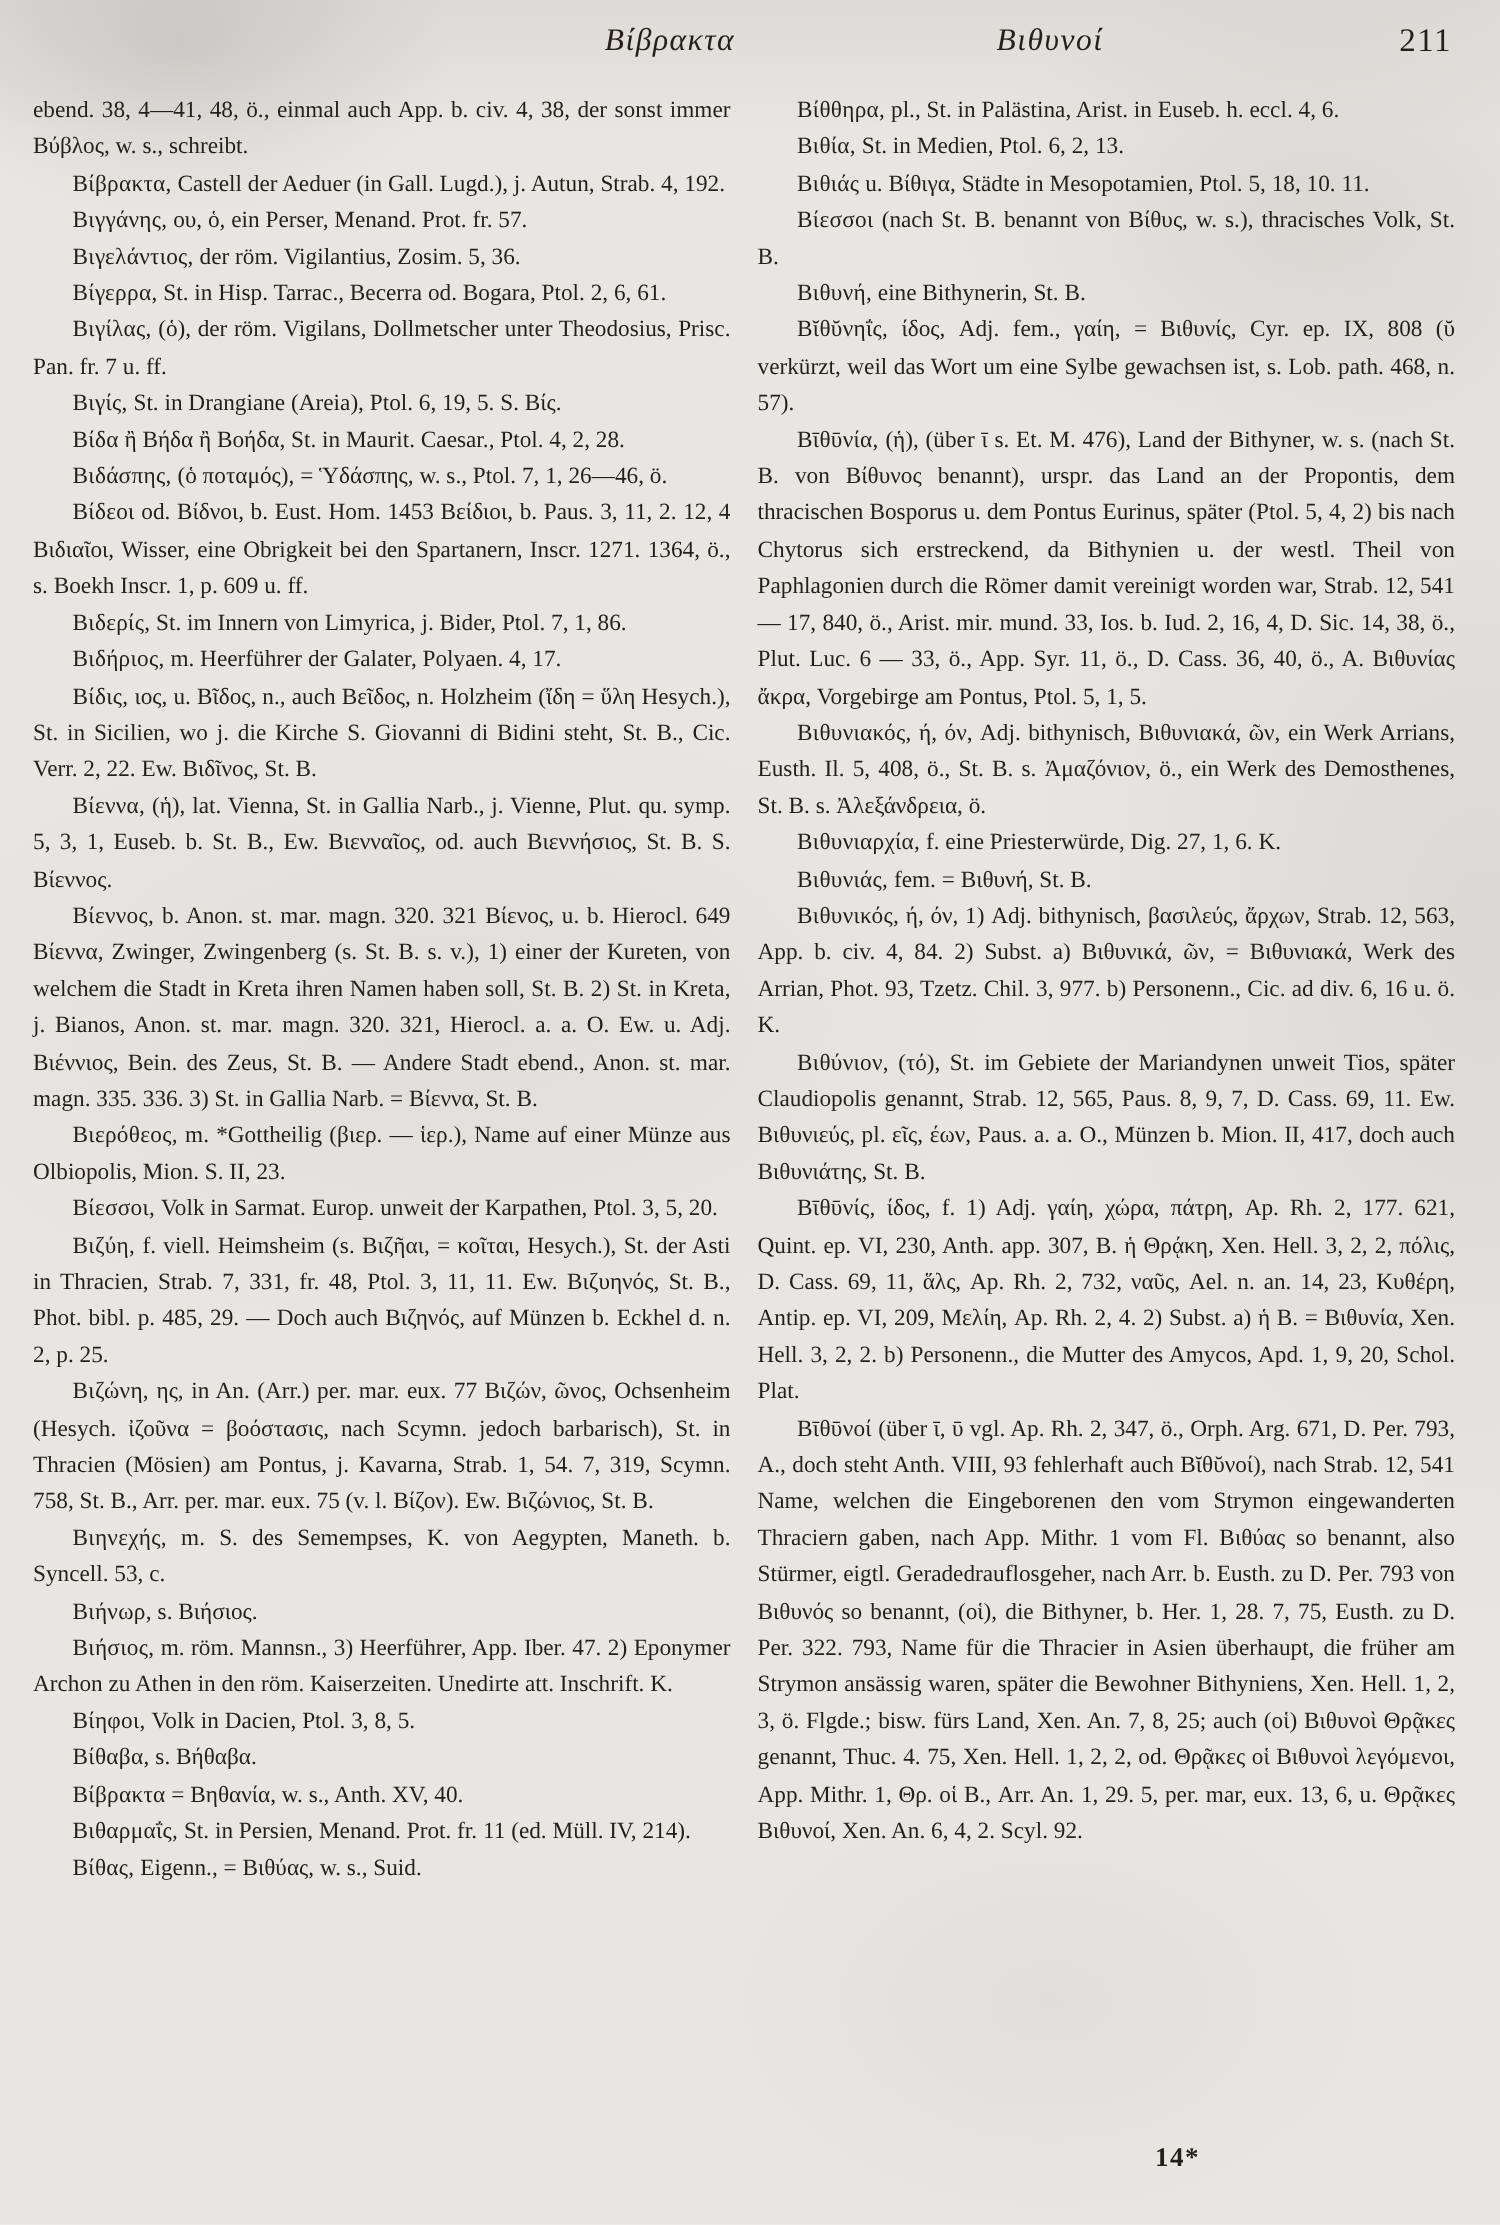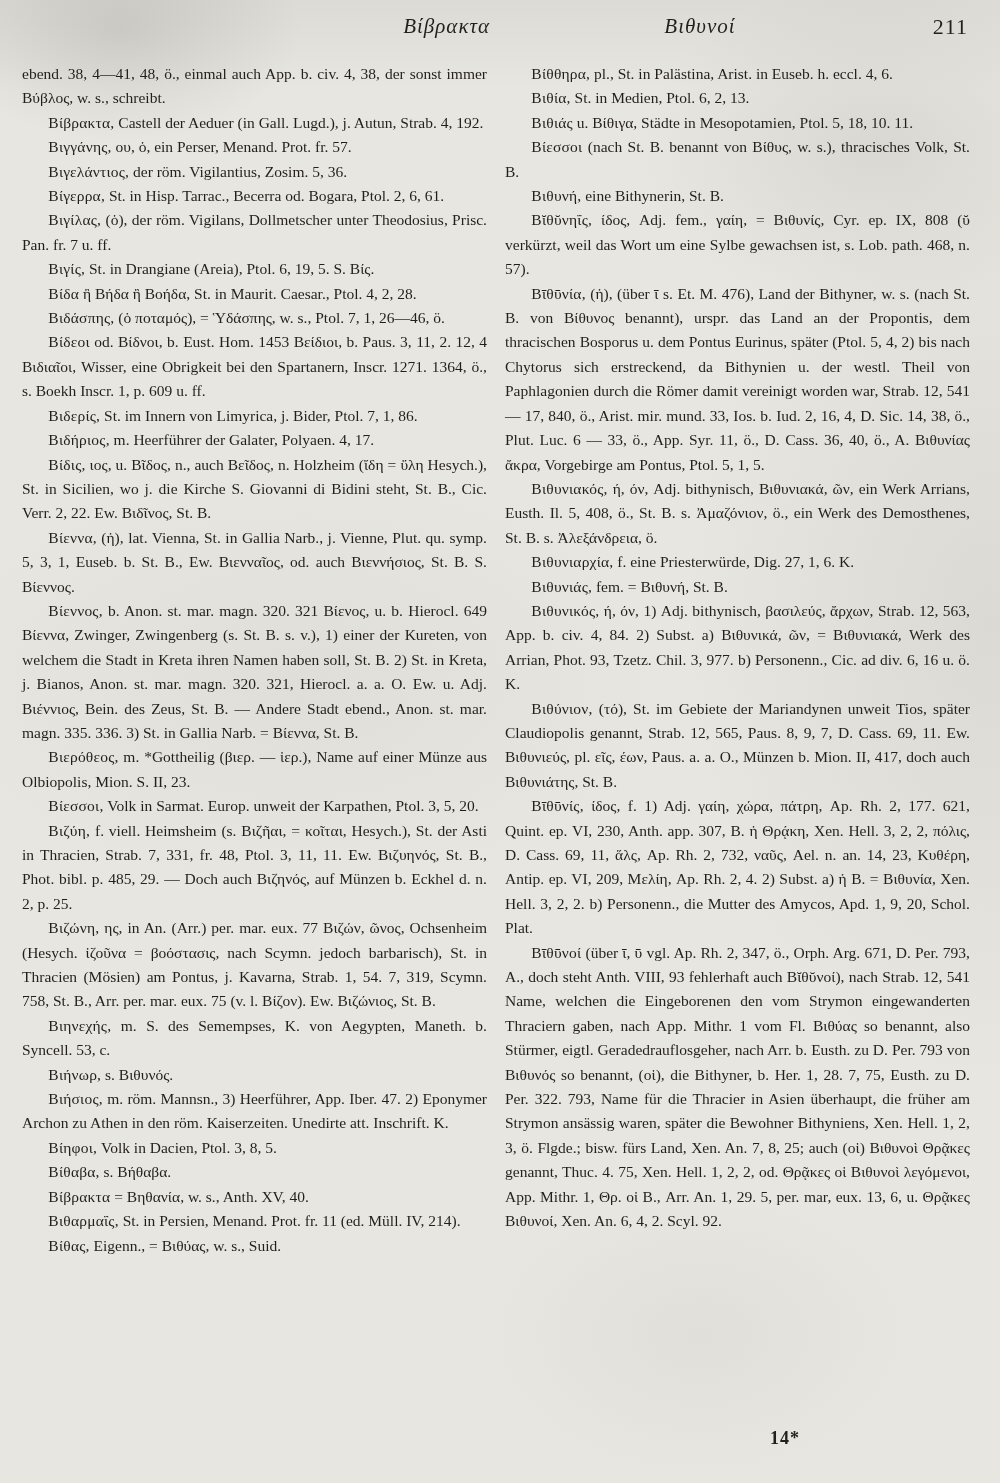--- a/index.html
+++ b/index.html
@@ -63,21 +63,21 @@
         <p><b>Βιδερίς,</b><span> St. im Innern von Limyrica, j. Bider, Ptol. 7, 1, 86.</span></p>
         <p><b>Βιδήριος,</b><span> m. Heerführer der Galater, Polyaen. 4, 17.</span></p>
         <p><b>Βίδις,</b><span> ιος, u. Βῖδος, n., auch Βεῖδος, n. Holzheim (ἴδη = ὕλη Hesych.), St. in Sicilien, wo j. die Kirche S. Giovanni di Bidini steht, St. B., Cic. Verr. 2, 22. Ew. Βιδῖνος, St. B.</span></p>
         <p><b>Βίεννα,</b><span> (ἡ), lat. Vienna, St. in Gallia Narb., j. Vienne, Plut. qu. symp. 5, 3, 1, Euseb. b. St. B., Ew. Βιενναῖος, od. auch Βιεννήσιος, St. B. S. Βίεννος.</span></p>
         <p><b>Βίεννος,</b><span> b. Anon. st. mar. magn. 320. 321 Βίενος, u. b. Hierocl. 649 Βίεννα, Zwinger, Zwingenberg (s. St. B. s. v.), 1) einer der Kureten, von welchem die Stadt in Kreta ihren Namen haben soll, St. B. 2) St. in Kreta, j. Bianos, Anon. st. mar. magn. 320. 321, Hierocl. a. a. O. Ew. u. Adj. Βιέννιος, Bein. des Zeus, St. B. — Andere Stadt ebend., Anon. st. mar. magn. 335. 336. 3) St. in Gallia Narb. = Βίεννα, St. B.</span></p>
         <p><b>Βιερόθεος,</b><span> m. *Gottheilig (βιερ. — ἱερ.), Name auf einer Münze aus Olbiopolis, Mion. S. II, 23.</span></p>
         <p><b>Βίεσσοι,</b><span> Volk in Sarmat. Europ. unweit der Karpathen, Ptol. 3, 5, 20.</span></p>
         <p><b>Βιζύη,</b><span> f. viell. Heimsheim (s. Βιζῆαι, = κοῖται, Hesych.), St. der Asti in Thracien, Strab. 7, 331, fr. 48, Ptol. 3, 11, 11. Ew. Βιζυηνός, St. B., Phot. bibl. p. 485, 29. — Doch auch Βιζηνός, auf Münzen b. Eckhel d. n. 2, p. 25.</span></p>
         <p><b>Βιζώνη,</b><span> ης, in An. (Arr.) per. mar. eux. 77 Βιζών, ῶνος, Ochsenheim (Hesych. ἰζοῦνα = βοόστασις, nach Scymn. jedoch barbarisch), St. in Thracien (Mösien) am Pontus, j. Kavarna, Strab. 1, 54. 7, 319, Scymn. 758, St. B., Arr. per. mar. eux. 75 (v. l. Βίζον). Ew. Βιζώνιος, St. B.</span></p>
         <p><b>Βιηνεχής,</b><span> m. S. des Semempses, K. von Aegypten, Maneth. b. Syncell. 53, c.</span></p>
-        <p><b>Βιήνωρ,</b><span> s. Βιθυνός.</span></p>
+        <p><b>Βιήνωρ,</b><span> s. Βιήσιος.</span></p>
         <p><b>Βιήσιος,</b><span> m. röm. Mannsn., 3) Heerführer, App. Iber. 47. 2) Eponymer Archon zu Athen in den röm. Kaiserzeiten. Unedirte att. Inschrift. K.</span></p>
         <p><b>Βίηφοι,</b><span> Volk in Dacien, Ptol. 3, 8, 5.</span></p>
         <p><b>Βίθαβα,</b><span> s. Βήθαβα.</span></p>
         <p><b>Βίβρακτα</b><span> = Βηθανία, w. s., Anth. XV, 40.</span></p>
         <p><b>Βιθαρμαΐς,</b><span> St. in Persien, Menand. Prot. fr. 11 (ed. Müll. IV, 214).</span></p>
         <p><b>Βίθας,</b><span> Eigenn., = Βιθύας, w. s., Suid.</span></p>
       </div>
     <div class="col" id="col-right">
         <p><b>Βίθθηρα,</b><span> pl., St. in Palästina, Arist. in Euseb. h. eccl. 4, 6.</span></p>
         <p><b>Βιθία,</b><span> St. in Medien, Ptol. 6, 2, 13.</span></p>

